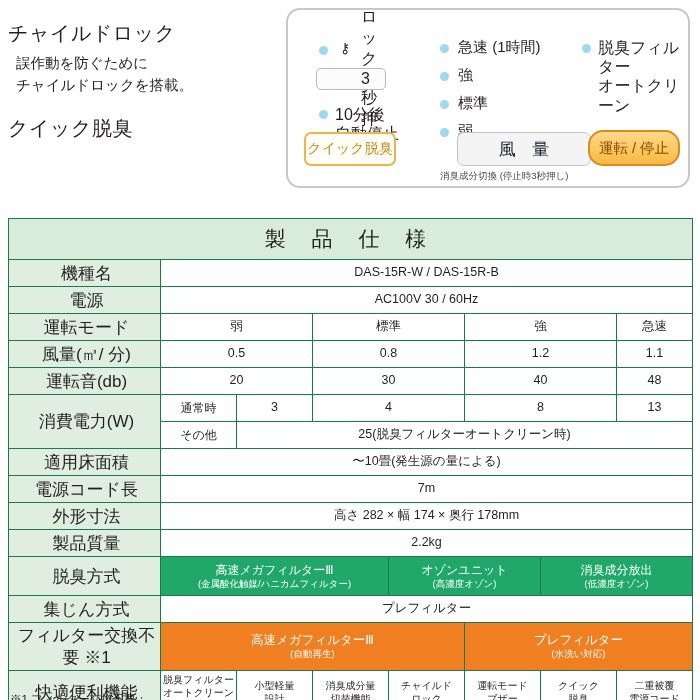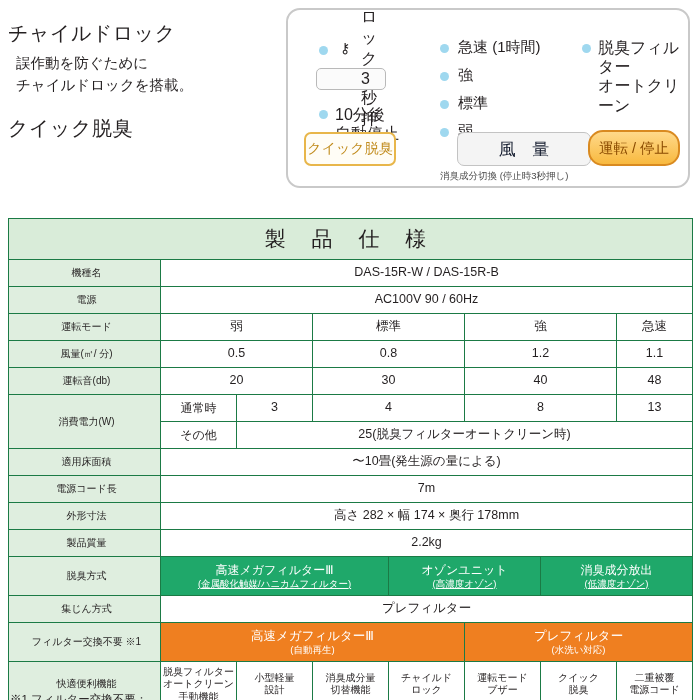--- a/index.html
+++ b/index.html
@@ -170,36 +170,36 @@
     font-size: 21px;
     letter-spacing: 10px;
     padding: 7px 0 !important;
     color: #1a1a1a;
     margin-left: 24px;
   }
   .rowhead {
     background: #dfeedf !important;
     text-align: left;
     padding-left: 8px !important;
-    font-size: 10px;
+    font-size: 17px;
     white-space: pre-line;
   }
   .subhead {
     background: #ffffff !important;
     font-size: 12px;
   }
   td.h26 { height: 22px; }
 
   .cell-green {
     background: #1fa86a !important;
     color: #ffffff !important;
     font-size: 12px;
     line-height: 1.25;
   }
-  .cell-green .sub { font-size: 9.5px; display: block; text-decoration: underline; }
+  .cell-green .sub { font-size: 9.5px; display: block; }
   .cell-orange {
     background: #ef7f20 !important;
     color: #ffffff !important;
     font-size: 12.5px;
     line-height: 1.25;
   }
   .cell-orange .sub { font-size: 9.5px; display: block; }
   .cell-func {
     font-size: 10px;
     line-height: 1.2;
@@ -290,21 +290,21 @@
       <td class="title-cell" colspan="8">製 品 仕 様</td>
     </tr>
 
     <tr>
       <td class="rowhead h26">機種名</td>
       <td class="h26" colspan="7">DAS-15R-W / DAS-15R-B</td>
     </tr>
 
     <tr>
       <td class="rowhead h26">電源</td>
-      <td class="h26" colspan="7">AC100V 90 / 60Hz</td>
+      <td class="h26" colspan="7">AC100V 30 / 60Hz</td>
     </tr>
 
     <tr>
       <td class="rowhead h26">運転モード</td>
       <td class="h26" colspan="2">弱</td>
       <td class="h26" colspan="2">標準</td>
       <td class="h26" colspan="2">強</td>
       <td class="h26" colspan="1">急速</td>
     </tr>
 

